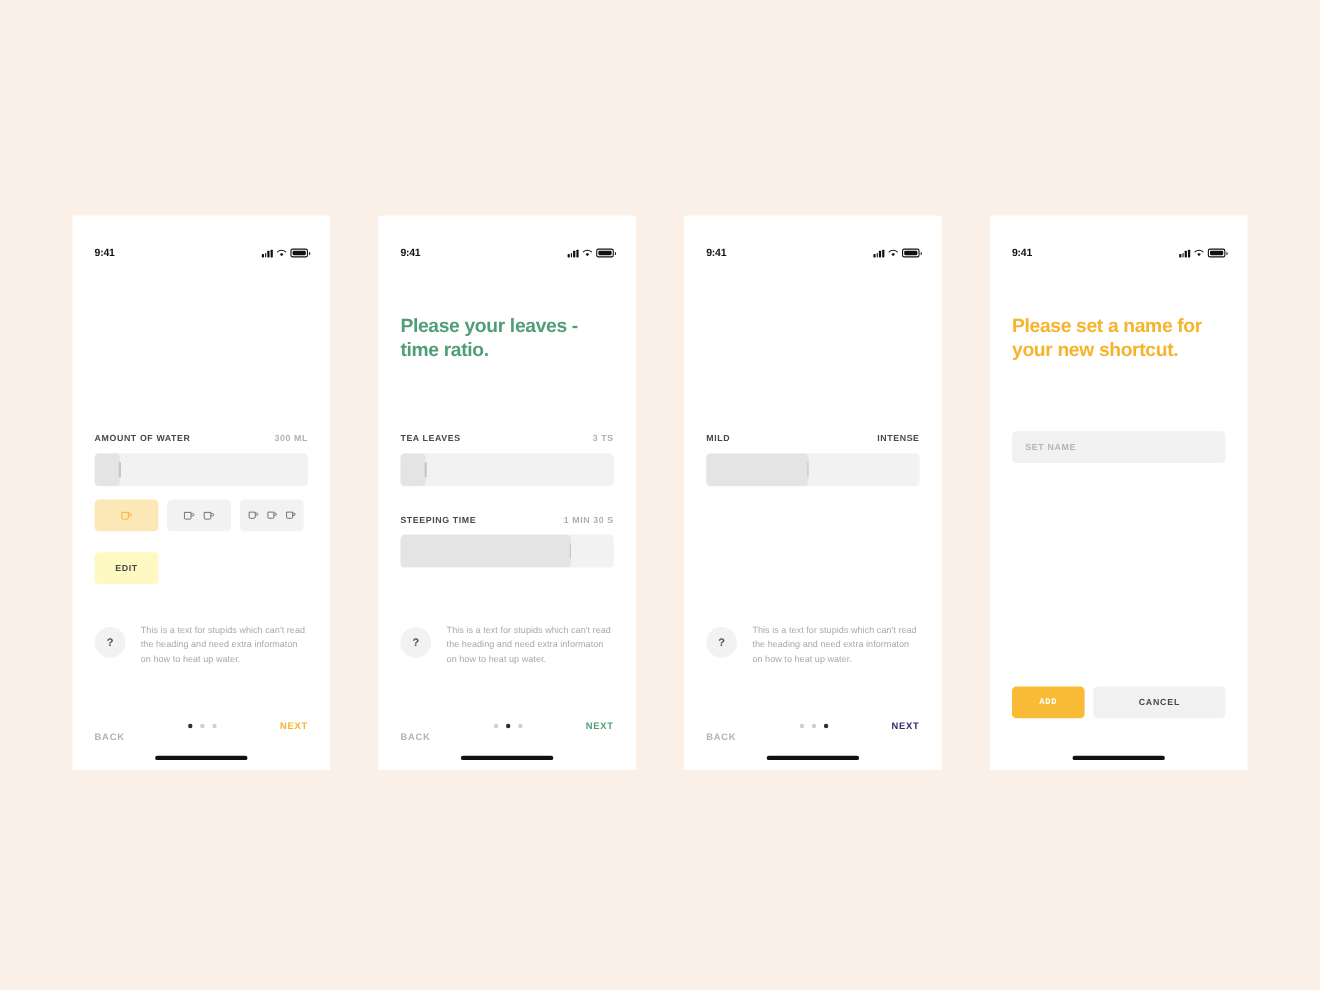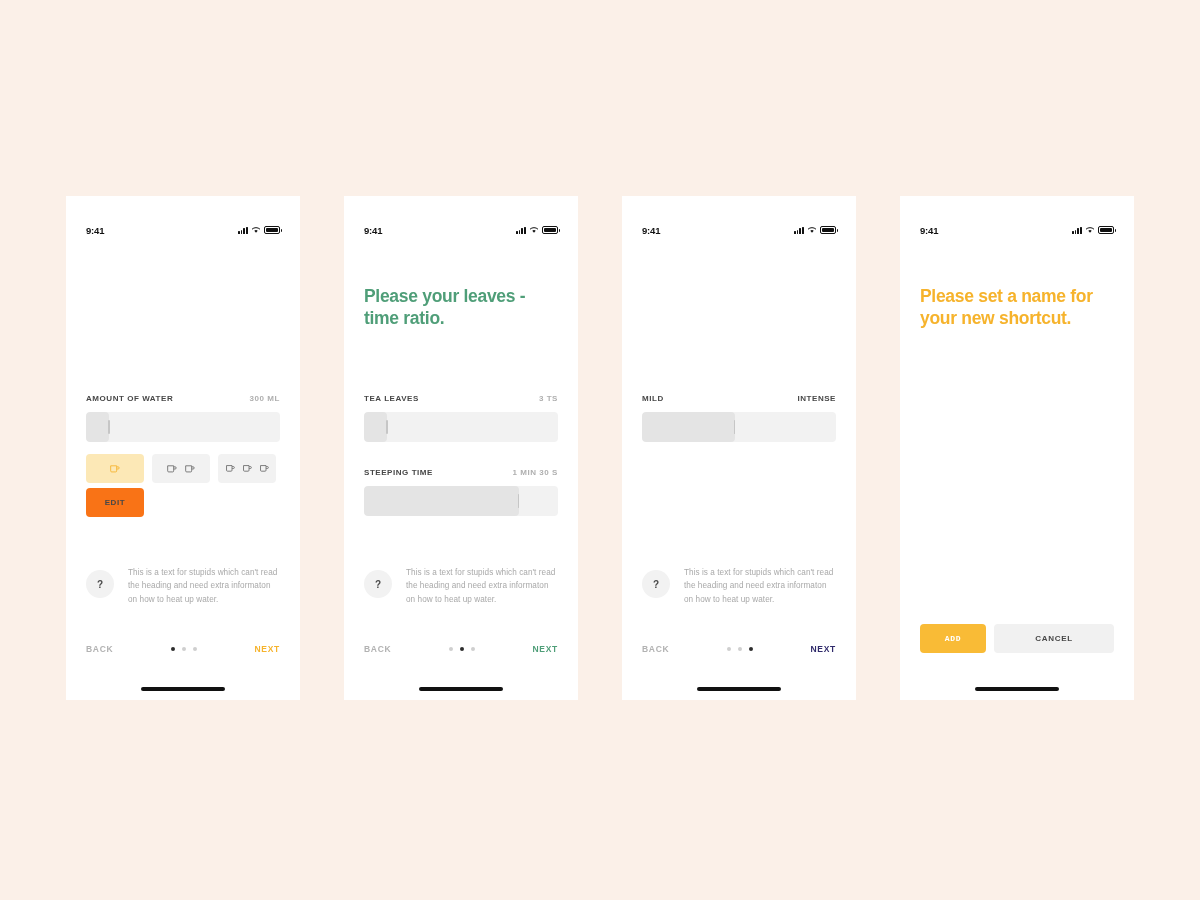--- a/index.html
+++ b/index.html
@@ -186,25 +186,25 @@
   .cup-btn.one   { width: 58px; }
   .cup-btn.two   { width: 58px; }
   .cup-btn.three { width: 58px; }
   .cup-btn.selected { background: #FCE8B6; }
   .cup-ico { display: block; }
 
   
   .edit-btn {
     position: absolute;
     left: 20px;
-    top: 292px;
+    top: 306px;
     width: 58px;
     height: 29px;
     border-radius: 4px;
-    background: #f97316;
+    background: #fef9c3;
     display: flex;
     align-items: center;
     justify-content: center;
     font-size: 8px;
     font-weight: bold;
     letter-spacing: 0.6px;
     color: #474747;
     border: none;
     font-family: "Liberation Sans", sans-serif;
     cursor: pointer;
@@ -254,20 +254,21 @@
   .nav-back {
     font-size: 8.5px;
     font-weight: bold;
     letter-spacing: 0.7px;
     color: #B2B2B2;
     background: none;
     border: none;
     padding: 0;
     font-family: "Liberation Sans", sans-serif;
     cursor: pointer;
+    margin-top: 21px;
   }
   .nav-next {
     font-size: 8.5px;
     font-weight: bold;
     letter-spacing: 0.7px;
     background: none;
     border: none;
     padding: 0;
     font-family: "Liberation Sans", sans-serif;
     cursor: pointer;
@@ -565,20 +566,21 @@
           <path d="M2.6 5.4 A11 11 0 0 1 17.4 5.4" stroke="#111" stroke-width="2" fill="none" stroke-linecap="round"></path>
         </svg>
         <span class="batt">
             <span></span>
           </span>
       </span>
     </div>
 
     <h1 class="heading c-amber">Please set a name for your new shortcut.</h1>
 
+    <input class="name-input" type="text" placeholder="SET NAME" style="">
 
     <div class="action-row">
       <button class="btn-add">ADD</button>
       <button class="btn-cancel">CANCEL</button>
     </div>
 
     <div class="home-indicator"></div>
   </div>
 
 </div>

